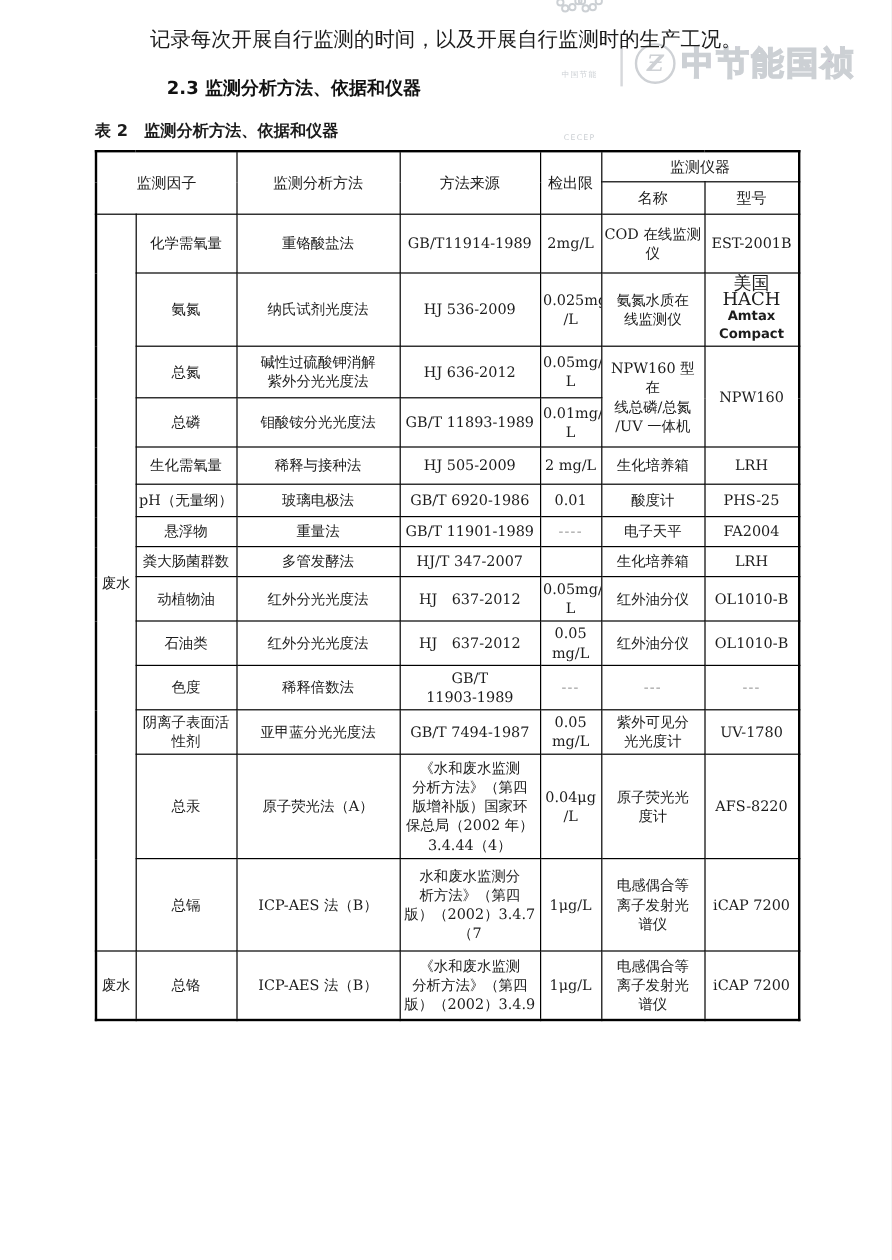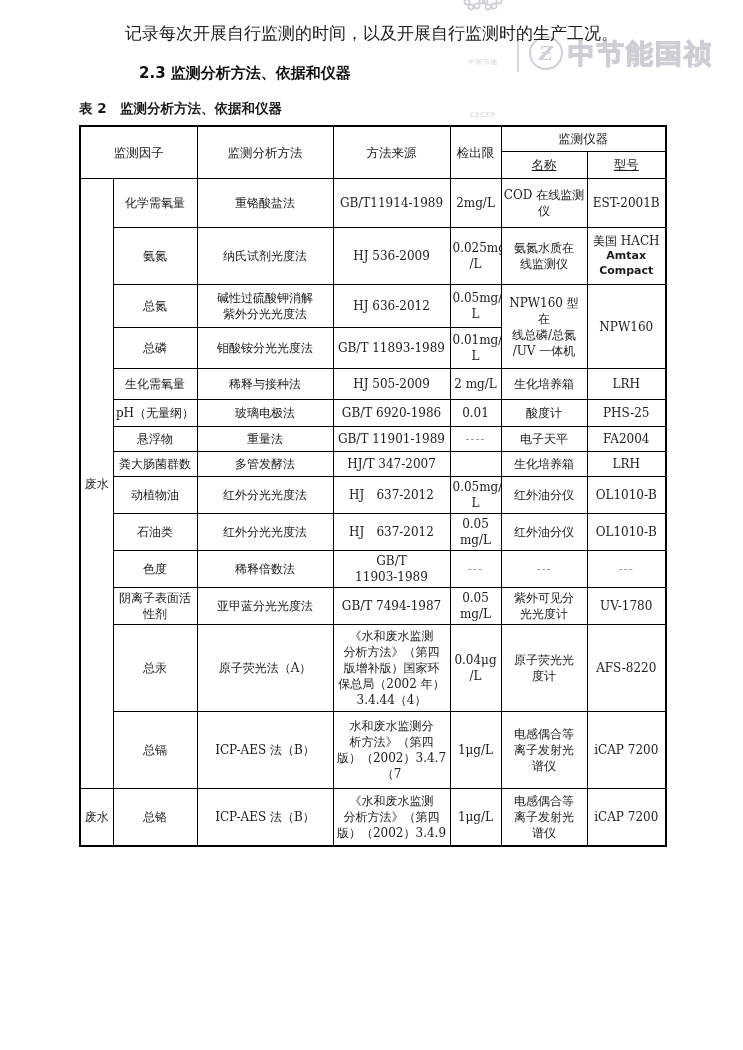--- a/index.html
+++ b/index.html
@@ -34,26 +34,26 @@
   table.monitoring{border-collapse:collapse;table-layout:fixed;width:587px;
         border:2px solid #000;}
   table.monitoring th,table.monitoring td{border:1px solid #000;text-align:center;
         vertical-align:middle;padding:2px 2px;font-size:12px;line-height:16px;
         overflow:hidden;}
   table.monitoring th{font-weight:400;font-size:12.5px;}
   col.c-group{width:33px;} col.c-factor{width:84px;} col.c-method{width:136px;}
   col.c-source{width:117px;} col.c-limit{width:51px;} col.c-name{width:86px;}
   col.c-model{width:79px;}
   thead tr.h1 th{height:20px;}
-  thead tr.h2 th{height:22px;text-decoration:underline;}
+  thead tr.h2 th{height:22px;}
   td{white-space:pre-wrap;}
   td.cell-factor{font-size:13px;}
   td.group-cell{font-size:13px;}
   td.dash{color:#9a9a9a;letter-spacing:1px;}
-  .small-line{font-size:12px;line-height:13px;}
+  .small-line{font-size:15px;line-height:13px;}
   .bold-line{font-family:"DejaVu Sans","Liberation Sans",sans-serif;
         font-weight:700;font-size:11px;line-height:15px;}
   
   tbody tr:nth-child(1) td{height:44px;}
   tbody tr:nth-child(2) td{height:52px;}
   tbody tr:nth-child(3) td{height:38px;}
   tbody tr:nth-child(4) td{height:36px;}
   tbody tr:nth-child(5) td{height:26px;}
   tbody tr:nth-child(6) td{height:22px;}
   tbody tr:nth-child(7) td{height:20px;}

